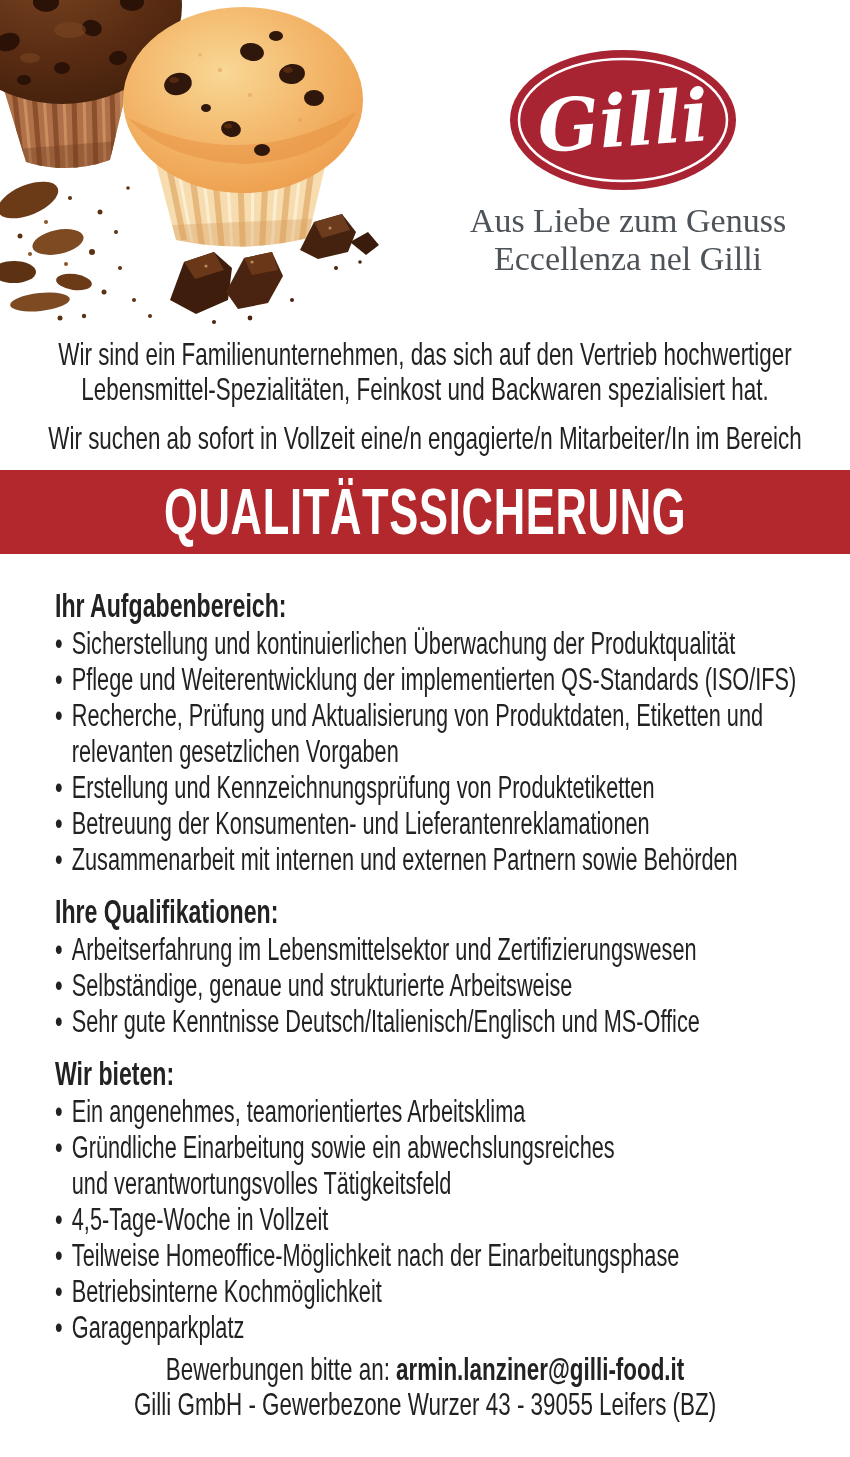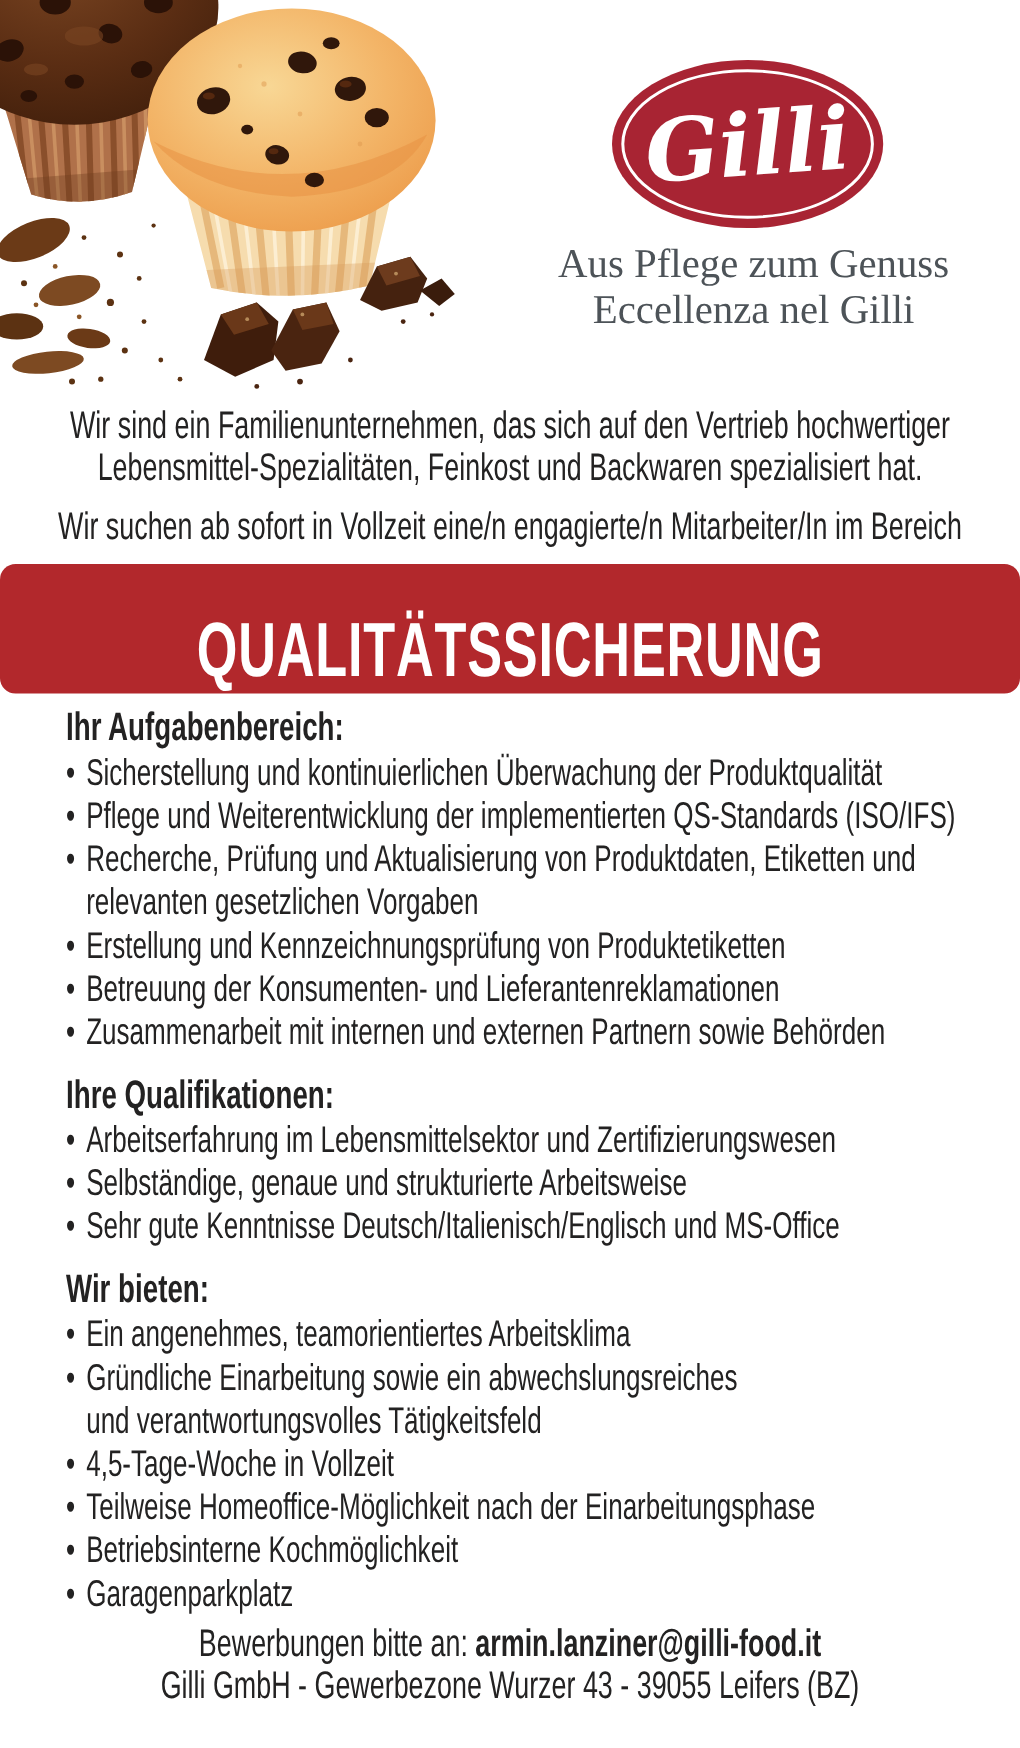--- a/index.html
+++ b/index.html
@@ -32,23 +32,23 @@
     position: absolute; left: 0; width: 850px;
     display: flex; flex-direction: column; align-items: center;
     transform: scaleX(0.70); transform-origin: 50% 0;
   }
   .center-cond .ln { white-space: nowrap; font-size: 32px; line-height: 35px; }
   .intro1 { top: 337px; }
   .intro2 { top: 421px; }
 
   
   .banner {
-    position: absolute; left: 0; top: 470px; width: 850px; height: 108px;
+    position: absolute; left: 0; top: 470px; width: 850px; height: 84px;
     background: var(--red, #b2282c);
-    display: flex; align-items: flex-end; justify-content: center; border-radius: 13px;
+    display: flex; align-items: center; justify-content: center;
   }
   .banner .title {
     color: #ffffff; font-weight: bold; font-size: 64px;
     letter-spacing: 1px; white-space: nowrap;
     transform: scaleX(0.68);
   }
 
   
   .content {
     position: absolute; left: 55px; top: 586px;
@@ -224,21 +224,21 @@
     </g>
   </svg>
 
   <svg class="brand-logo" width="236" height="148" viewBox="0 0 236 148">
     <ellipse cx="118" cy="74" rx="113" ry="70" style="fill:var(--logo-red,#a82433)"></ellipse>
     <ellipse cx="118" cy="74" rx="104" ry="61" fill="none" stroke="#ffffff" stroke-width="2.5"></ellipse>
     <text x="118" y="100" text-anchor="middle" fill="#ffffff" font-family="&quot;DejaVu Serif&quot;, serif" font-style="italic" font-weight="bold" font-size="72" transform="rotate(-4 118 74)">Gilli</text>
   </svg>
 
   <div class="tagline">
-    <div>Aus Pflege zum Genuss</div>
+    <div>Aus Liebe zum Genuss</div>
     <div>Eccellenza nel Gilli</div>
   </div>
 
   <div class="center-cond intro1">
     <div class="ln">Wir sind ein Familienunternehmen, das sich auf den Vertrieb hochwertiger</div>
     <div class="ln">Lebensmittel-Spezialitäten, Feinkost und Backwaren spezialisiert hat.</div>
   </div>
   <div class="center-cond intro2">
     <div class="ln">Wir suchen ab sofort in Vollzeit eine/n engagierte/n Mitarbeiter/In im Bereich</div>
   </div>

